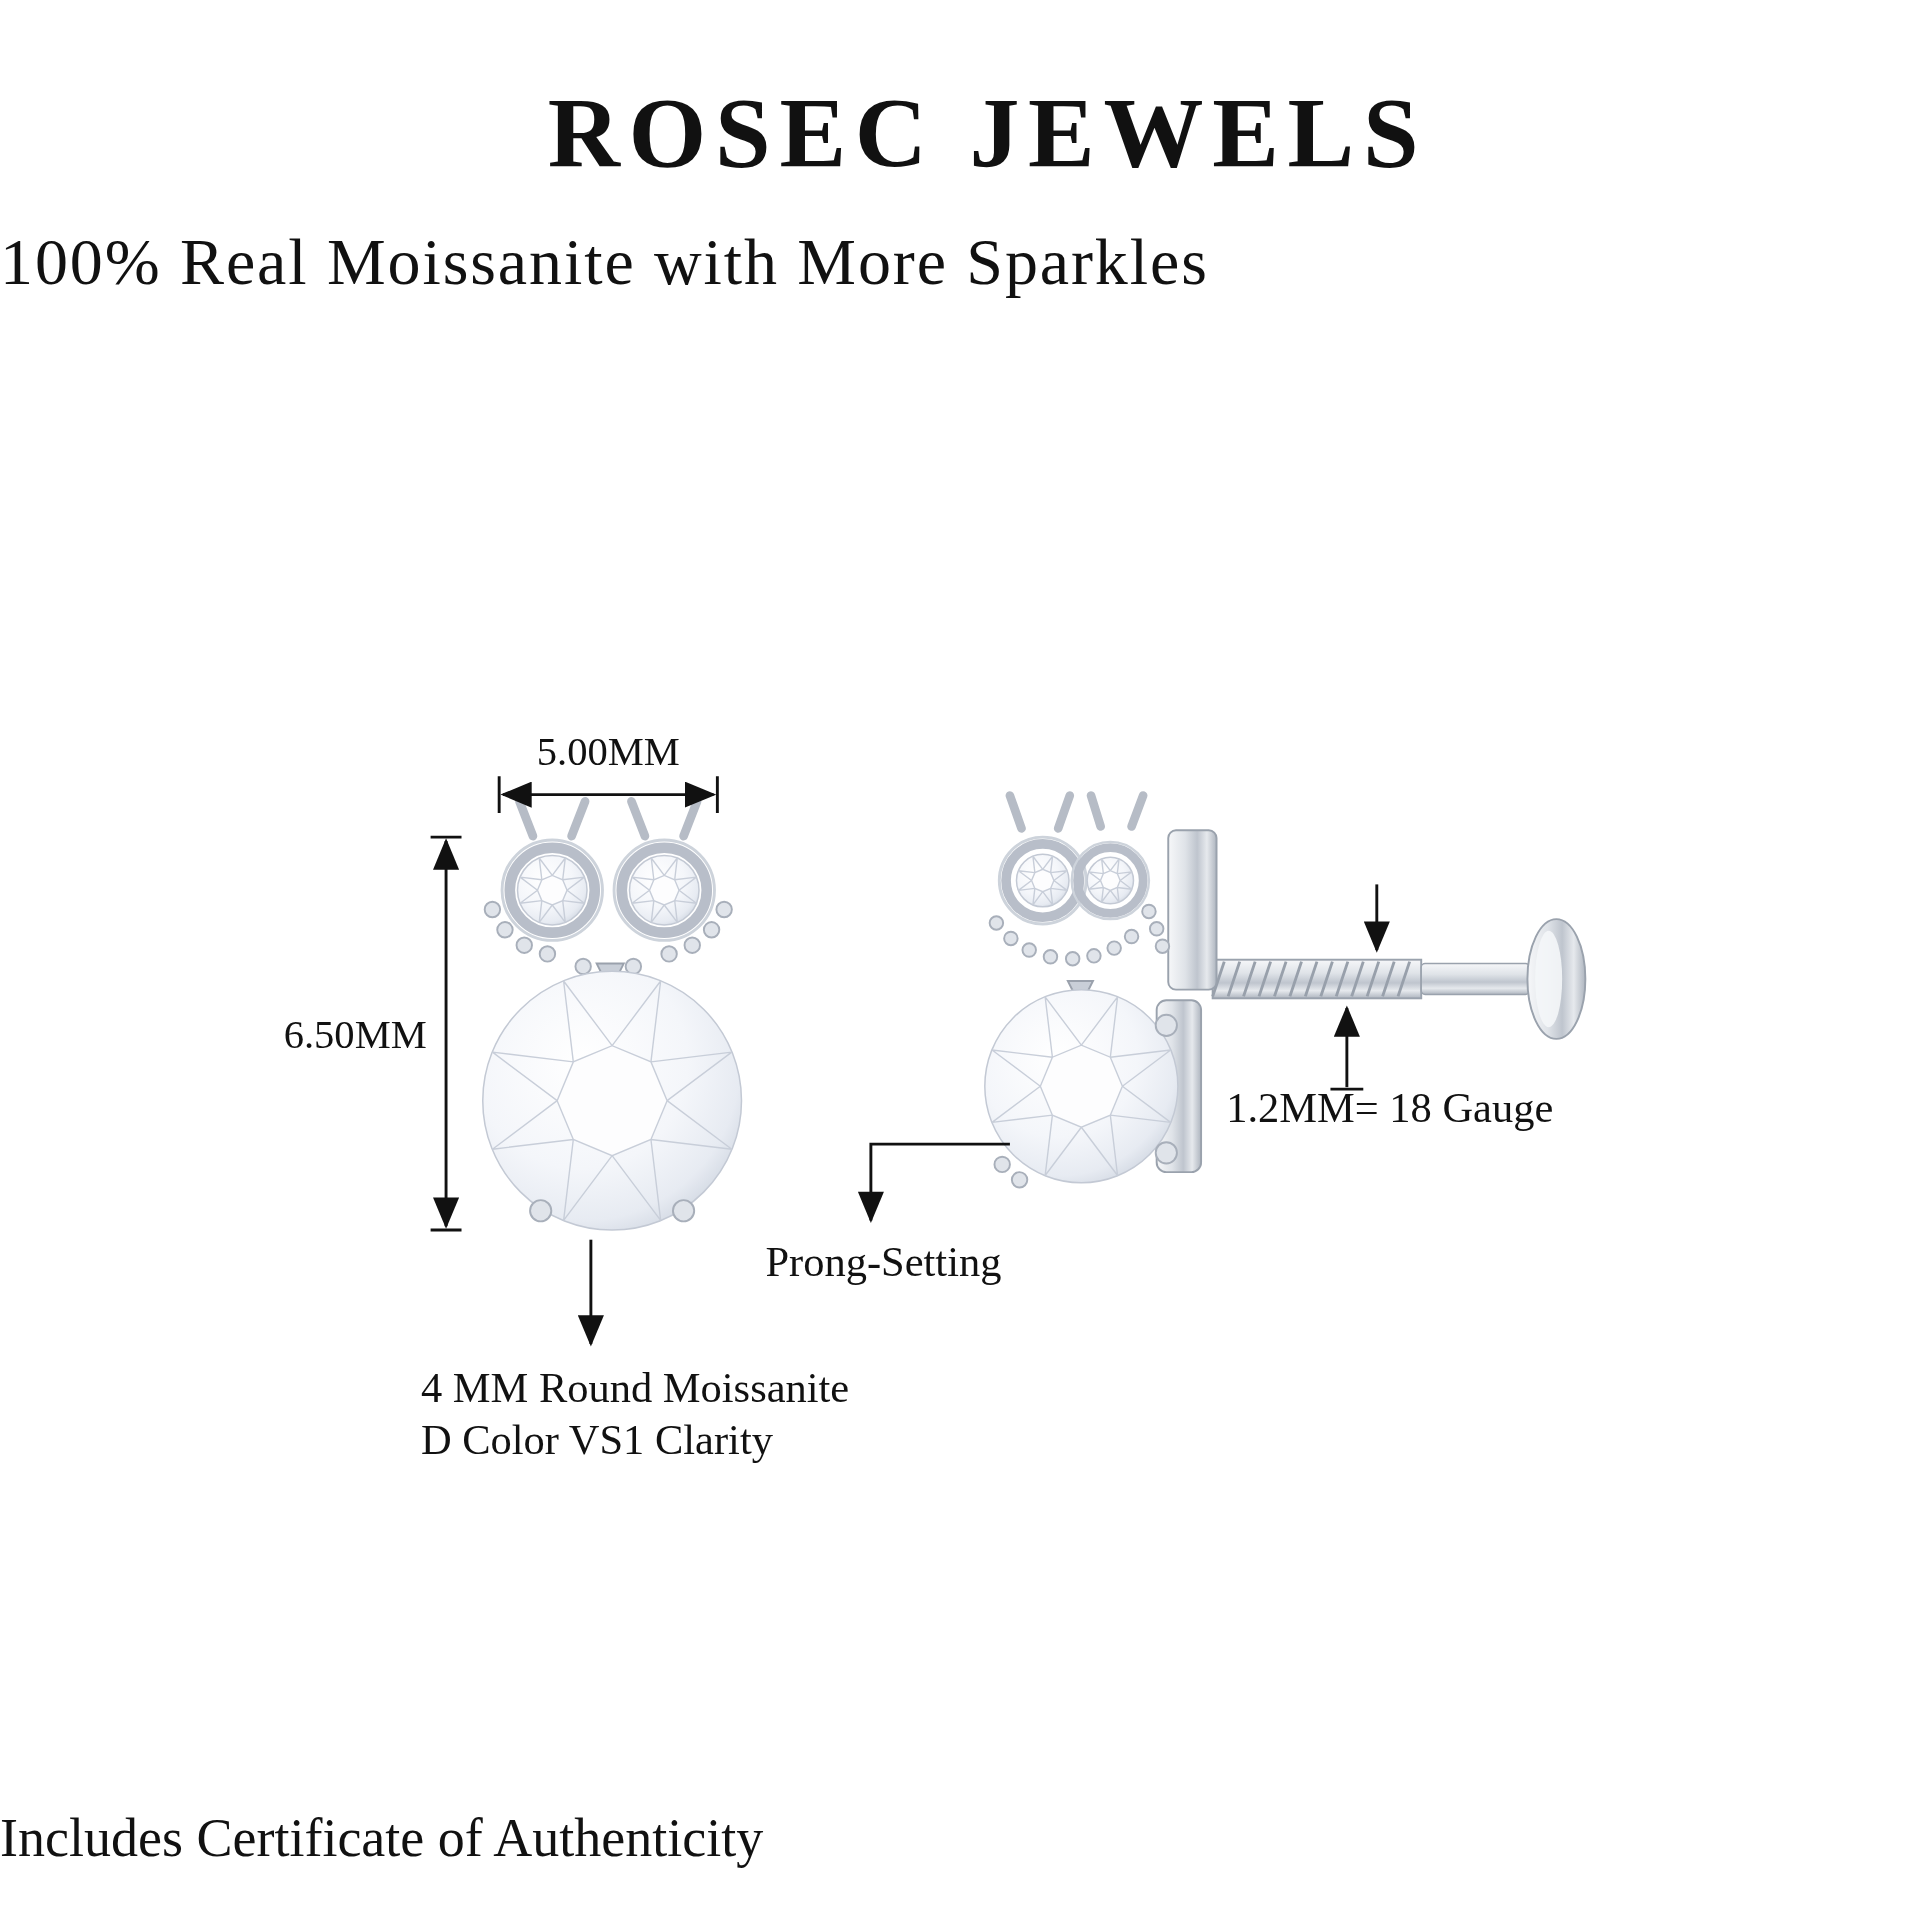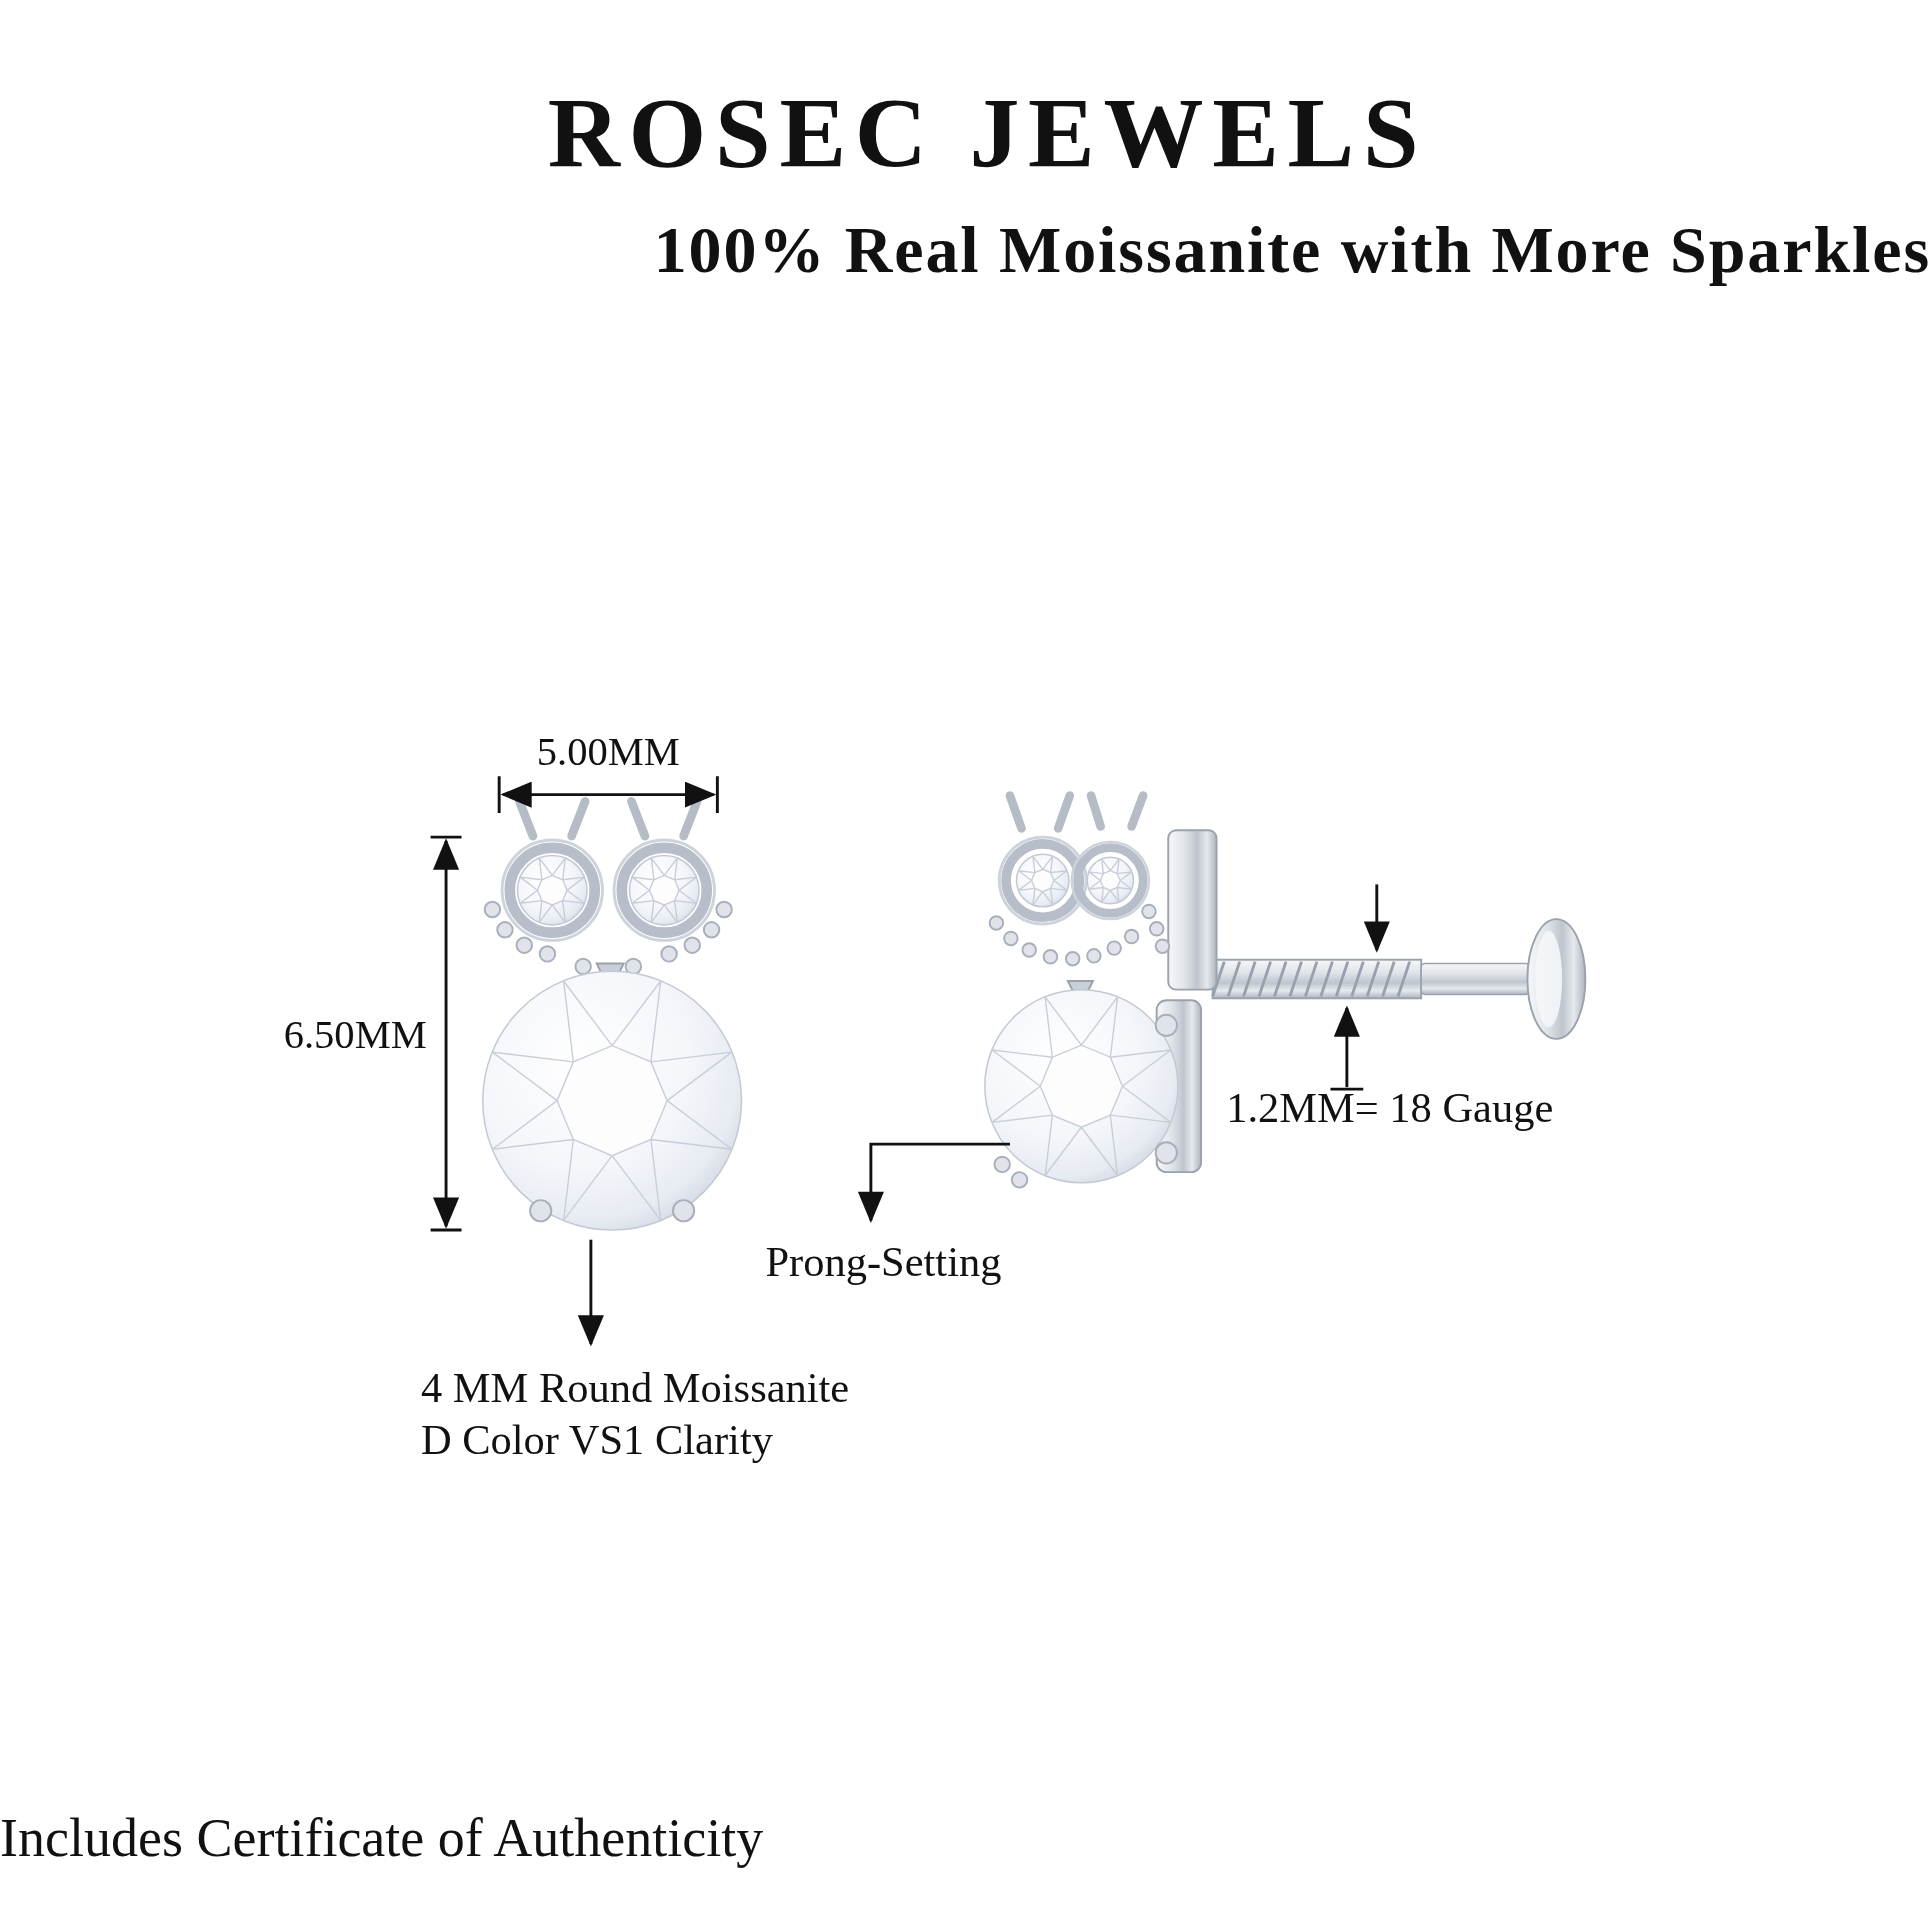--- a/index.html
+++ b/index.html
@@ -1,21 +1,21 @@
 <!DOCTYPE html>
 <html><head>
 <meta charset="utf-8">
 <style>
   html,body{margin:0;padding:0;background:#ffffff;}
   .page{position:relative;width:1931px;height:1931px;background:#ffffff;
         font-family:"Liberation Serif",serif;color:#111111;overflow:hidden;}
   .brand{position:absolute;top:75px;left:0;width:100%;text-align:center;
          font-size:100px;font-weight:700;letter-spacing:8.7px;padding-left:22px;}
-  .tagline{position:absolute;top:212px;left:0;width:100%;text-align:right;
-           font-size:66px;font-weight:700;letter-spacing:1.9px;}
+  .tagline{position:absolute;top:224px;left:0;width:100%;text-align:left;
+           font-size:66px;font-weight:400;letter-spacing:1.9px;}
   .footer-note{position:absolute;top:1807px;left:0;width:100%;text-align:left;
            font-size:54px;font-weight:400;}
   svg.diagram{position:absolute;left:0;top:0;width:1931px;height:1931px;}
   .dim-text{font-family:"Liberation Serif",serif;font-size:42px;fill:#111111;}
   .note-text{font-family:"Liberation Serif",serif;font-size:44px;fill:#111111;}
   .dim-stroke{stroke:#111111;stroke-width:3;fill:none;}
   .bezel{fill:none;stroke:#b8bec9;}
   .bezel-outer{fill:none;stroke:#cdd3db;}
   .bead{fill:#e0e4ea;stroke:#a8afba;stroke-width:2;}
   .claw{stroke:#b6bcc6;stroke-width:9;stroke-linecap:round;fill:none;}

